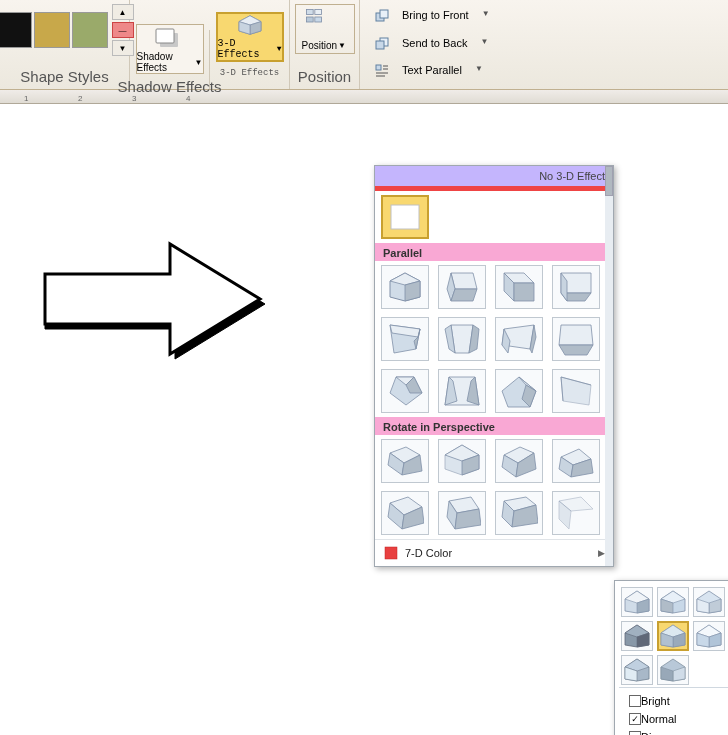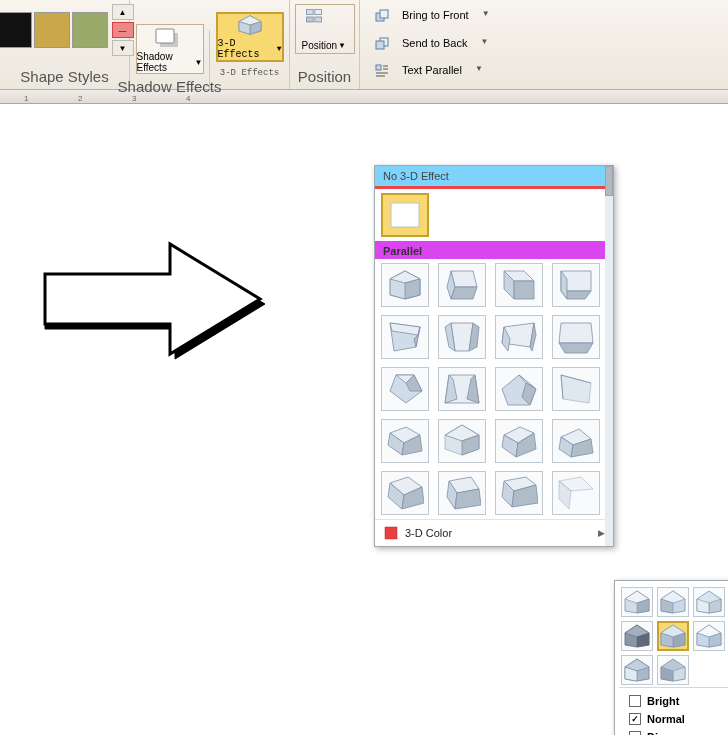--- a/index.html
+++ b/index.html
@@ -193,30 +193,31 @@
       background: #fff;
       border: 1px solid #a0a8b0;
       box-shadow: 2px 2px 6px rgba(0,0,0,0.3);
       z-index: 100;
     }
 
     .dropdown-header {
       padding: 4px 8px;
       font-size: 11px;
       color: #444;
-      background: #7dd3fc;
-      border-bottom: 3px solid #ef4444;
+      background: #c4b5fd;
+      border-bottom: 5px solid #ef4444;
+      text-align: right;
     }
 
     .dropdown-section-label {
       padding: 4px 8px 2px;
       font-size: 11px;
       font-weight: bold;
       color: #333;
-      background: #d946ef;
+      background: #f9a8d4;
     }
 
     .effect-grid {
       display: grid;
       grid-template-columns: repeat(4, 1fr);
       gap: 2px;
       padding: 4px 6px;
     }
 
     .effect-cell {
@@ -293,24 +294,23 @@
 
     .lighting-label-section {
       padding: 4px 4px 0;
       border-top: 1px solid #d0d8e0;
     }
 
     .lighting-option {
       display: flex;
       align-items: flex-start;
       padding: 3px 6px;
-      gap: 6px;
+      gap: 0;
       cursor: pointer;
       font-size: 11px;
-      font-weight: bold;
     }
 
     .check-box {
       width: 12px;
       height: 12px;
       border: 1px solid #666;
       display: flex;
       align-items: center;
       justify-content: center;
       font-size: 9px;
@@ -571,20 +571,21 @@
         </div>
         <div class="effect-cell">
           <svg class="cube-svg" viewBox="0 0 38 36">
             <polygon points="4,4 34,12 32,32 6,28" fill="#d0dce8" stroke="#8090a8" stroke-width="0.8" opacity="0.6"></polygon>
             <line x1="4" y1="4" x2="34" y2="12" stroke="#8090a8" stroke-width="0.8"></line>
             <line x1="4" y1="4" x2="6" y2="28" stroke="#8090a8" stroke-width="0.8"></line>
           </svg>
         </div>
       </div>
 
+      <div class="dropdown-section-label">Rotate in Perspective</div>
       <div class="effect-grid">
         <div class="effect-cell">
           <svg class="cube-svg" viewBox="0 0 38 36">
             <polygon points="4,10 20,4 34,12 18,20" fill="#e8eef4" stroke="#8090a8" stroke-width="0.8"></polygon>
             <polygon points="4,10 18,20 16,32 2,22" fill="#c8d4e0" stroke="#8090a8" stroke-width="0.8"></polygon>
             <polygon points="18,20 34,12 36,28 16,32" fill="#b0bcc8" stroke="#8090a8" stroke-width="0.8"></polygon>
           </svg>
         </div>
         <div class="effect-cell">
           <svg class="cube-svg" viewBox="0 0 38 36">
@@ -637,21 +638,21 @@
           </svg>
         </div>
       </div>
 
       <div class="dropdown-menu-item">
         <div class="menu-icon">
           <svg width="14" height="14">
               <rect x="1" y="1" width="12" height="12" fill="#e84040" stroke="#c02020" stroke-width="0.5"></rect>
             </svg>
         </div>
-        <span>3-D Color</span>
+        <span>7-D Color</span>
         <span class="menu-arrow">▶</span>
       </div>
 
     </div>
 
     <div class="scrollbar-track">
       <div class="scrollbar-thumb"></div>
     </div>
   </div>
 

